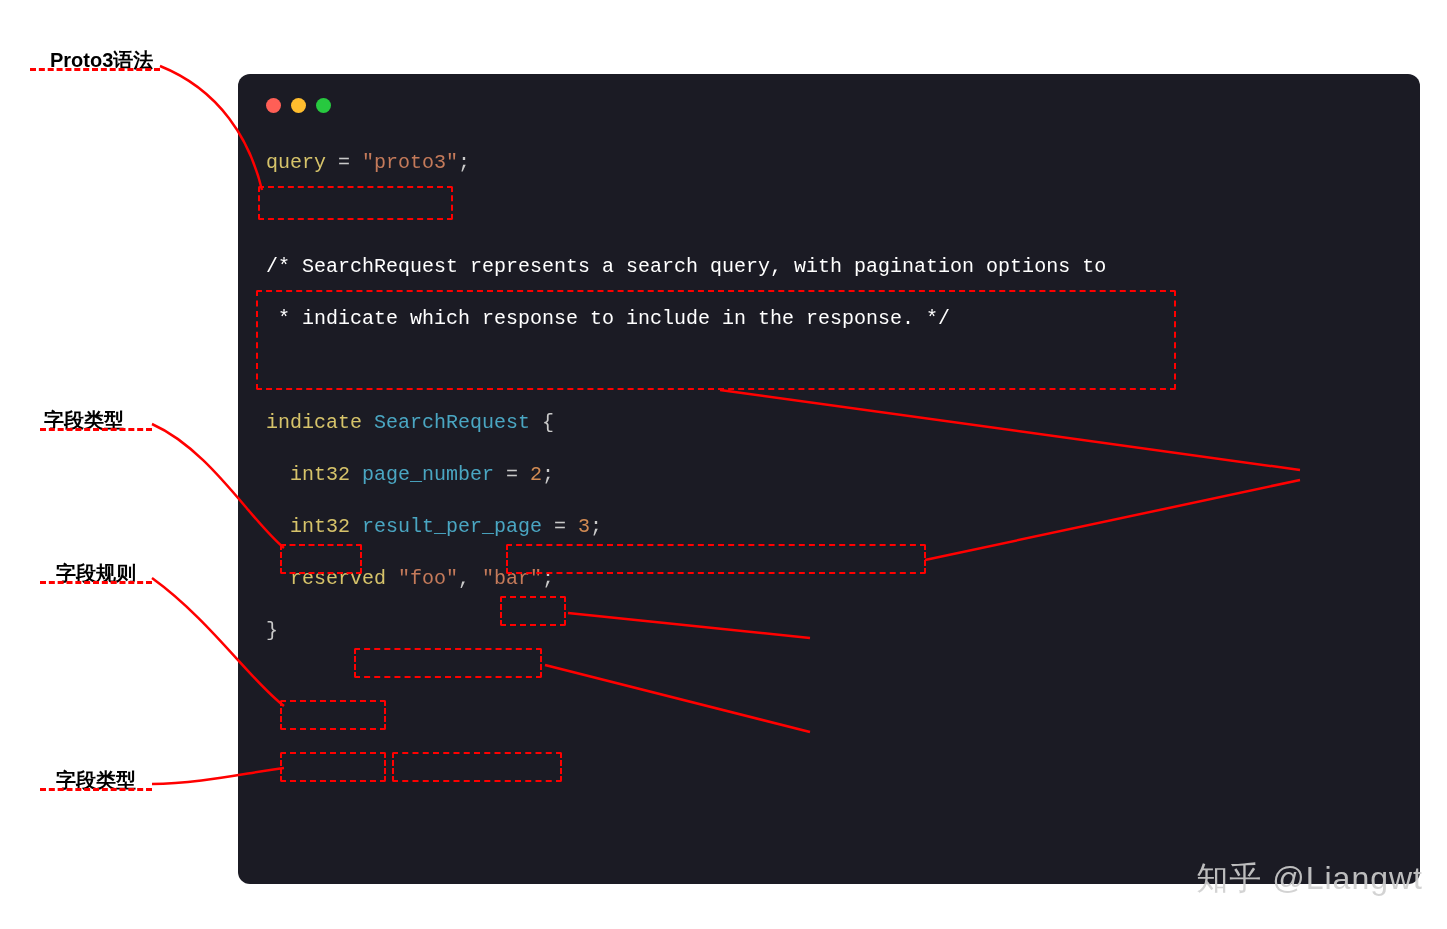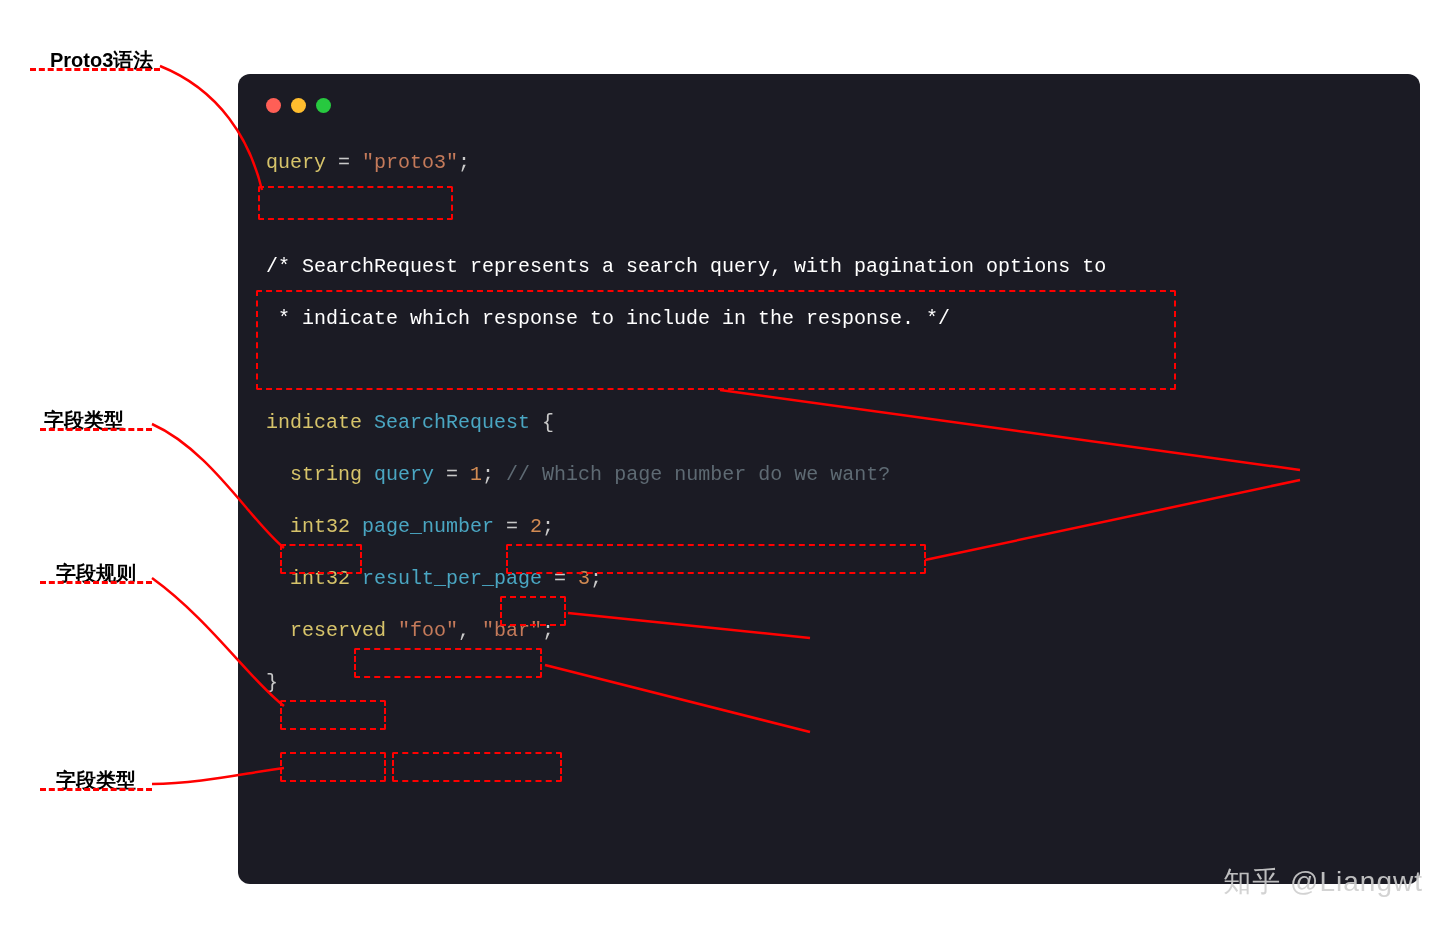--- a/index.html
+++ b/index.html
@@ -64,21 +64,21 @@
   .dashed-box {
     border: 2px dashed #ff0000;
     border-radius: 2px;
     position: absolute;
   }
   .watermark {
     position: absolute;
     right: 24px;
     bottom: 28px;
     color: #cfcfcf;
-    font-size: 28px;
+    font-size: 32px;
     font-weight: 400;
     opacity: 0.9;
     letter-spacing: 1px;
   }
   svg.connector {
     position: absolute;
     top: 0; left: 0;
     width: 1447px; height: 929px;
     pointer-events: none;
   }
@@ -118,21 +118,20 @@
 
   <div class="code-line">&nbsp;</div>
 
   <div class="code-line"><span class="tok-comment-teal">/* SearchRequest represents a search query, with pagination options to</span></div>
   <div class="code-line"><span class="tok-comment-teal"> * indicate which response to include in the response. */</span></div>
 
   <div class="code-line">&nbsp;</div>
 
   <div class="code-line"><span class="tok-key">indicate</span><span class="tok-type"> SearchRequest </span><span class="tok-punc">{</span></div>
 
-  <div class="code-line"><span>  </span><span class="tok-key">string</span><span class="tok-type"> query</span><span class="tok-punc"> = </span><span class="tok-num">1</span><span class="tok-punc">;</span> <span class="tok-comment">// Which page number do we want?</span></div>
 
   <div class="code-line"><span>  </span><span class="tok-key">int32</span><span class="tok-type"> page_number</span><span class="tok-punc"> = </span><span class="tok-num">2</span><span class="tok-punc">;</span></div>
 
   <div class="code-line"><span>  </span><span class="tok-key">int32</span><span class="tok-type"> result_per_page</span><span class="tok-punc"> = </span><span class="tok-num">3</span><span class="tok-punc">;</span></div>
 
 
   <div class="code-line"><span>  </span><span class="tok-key">reserved </span><span class="tok-str">"foo"</span><span class="tok-punc">, </span><span class="tok-str">"bar"</span><span class="tok-punc">;</span></div>
 
   <div class="code-line"><span class="tok-punc">}</span></div>
 </div>

